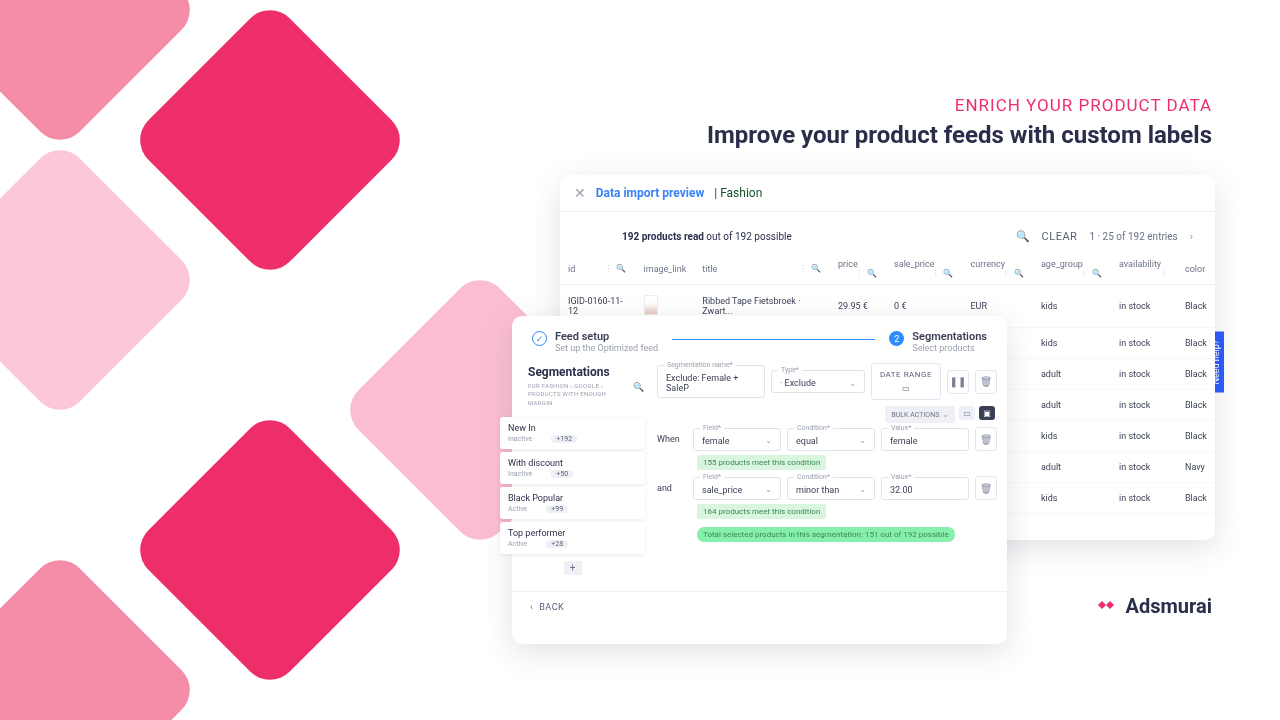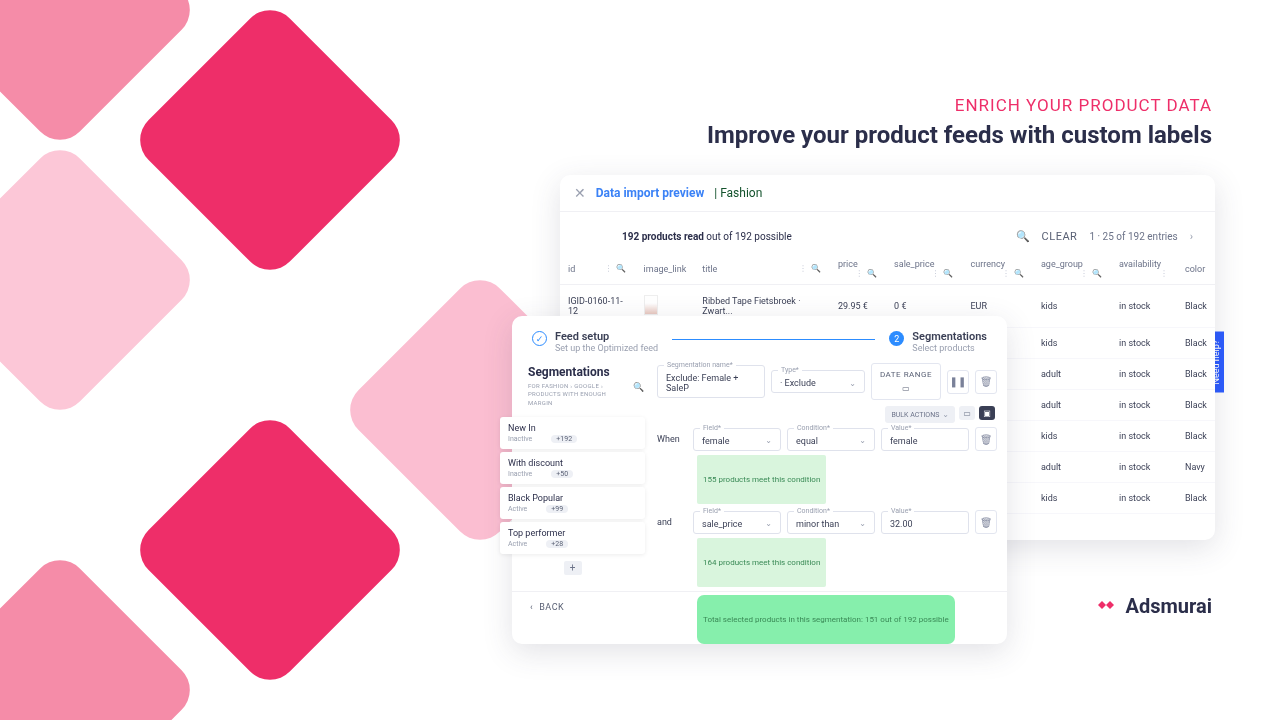--- a/index.html
+++ b/index.html
@@ -59,21 +59,21 @@
 .fld-label { position:absolute; top:-5px; left:6px; background:#fff; padding:0 3px; font-size:7px; color:#9aa0b0;}
 .fld-val { color:#3a3f55;}
 .chevron-down { color:#9aa0b0; font-size:8px;}
 .pill-btn { border:1px solid #e3e6f0; border-radius:3px; padding:6px 8px; font-size:8px; color:#5a6175; display:flex; align-items:center; gap:5px; letter-spacing:.5px;flex-direction:column;}
 .icon-btn { width:22px; height:24px; border:1px solid #e3e6f0; border-radius:3px; display:flex; align-items:center; justify-content:center; color:#7a8199; font-size:10px;}
 .bulk-row { display:flex; justify-content:flex-end; gap:4px; margin:6px 2px 4px 0;}
 .bulk { background:#eef0f5; border-radius:3px; padding:4px 6px; font-size:7px; color:#6c7389; display:flex; align-items:center; gap:3px;}
 .toggle { width:16px;height:14px; border-radius:3px; display:flex;align-items:center;justify-content:center; font-size:8px;}
 .cond-row { display:flex; align-items:center; gap:6px; margin-top:2px;}
 .cond-label { width:30px; font-size:9px; color:#3a3f55;}
-.hint { font-size:8px; background:#d9f5dd; color:#3a8a56; padding:20px 6px; border-radius:2px; display:inline-block; margin:4px 0 4px 40px;}
+.hint { font-size:8px; background:#d9f5dd; color:#3a8a56; padding:3px 6px; border-radius:2px; display:inline-block; margin:4px 0 4px 40px;}
 .hint-total { background:#86efac; border-radius:7px;}
 .seg-back { padding:10px 18px; border-top:1px solid #f0f0f4; font-size:9px; color:#5a6175; letter-spacing:.5px;}
 .seg-back::before { content:"‹"; margin-right:6px;}
 </style>
 </head>
 <body>
 
 <div class="diamond d1"></div>
 <div class="diamond d2"></div>
 <div class="diamond d3"></div>

